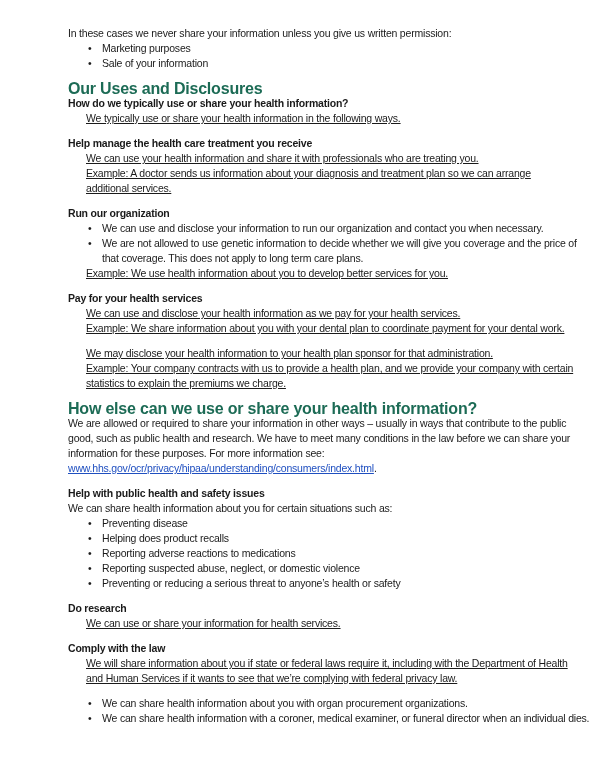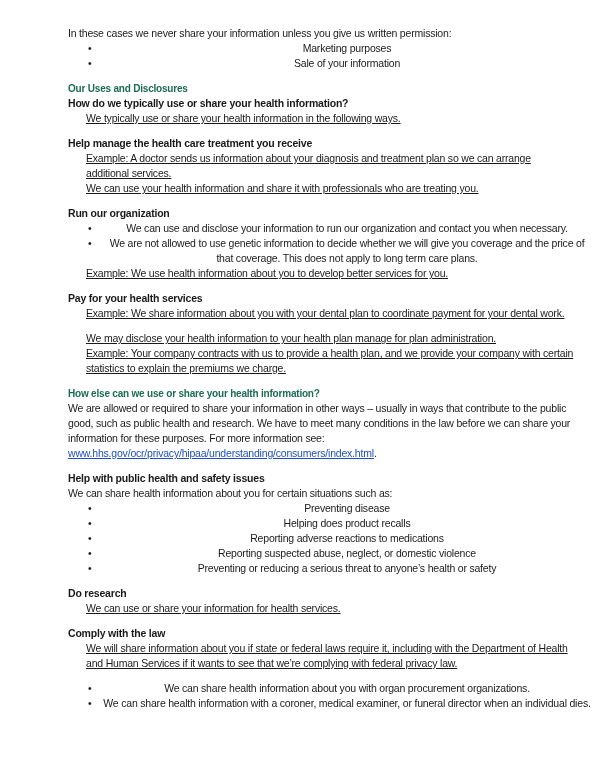--- a/index.html
+++ b/index.html
@@ -19,23 +19,23 @@
     overflow: hidden;
     font-family: "Liberation Sans", sans-serif;
     font-size: 10.5px;
     letter-spacing: -0.2px;
     line-height: 15px;
     color: var(--text);
   }
   .sec { margin-bottom: 10px; }
   .p  { margin: 0; }
   .pi { margin: 0 17px 0 18px; text-decoration: underline; }
-  .h2 { margin: 0; font-weight: 700; color: var(--heading-green); font-size: 10px; }
+  .h2 { margin: 0; font-weight: 700; color: var(--heading-green); font-size: 16px; }
   .h3 { margin: 0; font-weight: 700; }
-  ul.bullets { list-style: none; margin: 0 0 0 19px; padding: 0; text-align: center; }
+  ul.bullets { list-style: none; margin: 0 0 0 19px; padding: 0; }
   ul.bullets li { position: relative; padding-left: 15px; }
   ul.bullets li::before { content: "\2022"; position: absolute; left: 1px; top: 0; }
   a.doc-link { color: var(--link-blue); text-decoration: underline; cursor: pointer; }
 </style>
 </head>
 <body>
 
 <div class="page">
 
   <div class="sec">
@@ -47,40 +47,41 @@
   </div>
 
   <div class="sec">
     <p class="h2">Our Uses and Disclosures</p>
     <p class="h3">How do we typically use or share your health information?</p>
     <p class="pi">We typically use or share your health information in the following ways.</p>
   </div>
 
   <div class="sec">
     <p class="h3">Help manage the health care treatment you receive</p>
+    <p class="pi">We can use your health information and share it with professionals who are treating you.</p>
     <p class="pi">Example: A doctor sends us information about your diagnosis and treatment plan so we can arrange additional services.</p>
-    <p class="pi">We can use your health information and share it with professionals who are treating you.</p>
   </div>
 
   <div class="sec">
     <p class="h3">Run our organization</p>
     <ul class="bullets">
       <li>We can use and disclose your information to run our organization and contact you when necessary.</li>
       <li>We are not allowed to use genetic information to decide whether we will give you coverage and the price of that coverage. This does not apply to long term care plans.</li>
     </ul>
     <p class="pi">Example: We use health information about you to develop better services for you.</p>
   </div>
 
   <div class="sec">
     <p class="h3">Pay for your health services</p>
+    <p class="pi">We can use and disclose your health information as we pay for your health services.</p>
     <p class="pi">Example: We share information about you with your dental plan to coordinate payment for your dental work.</p>
   </div>
 
   <div class="sec">
-    <p class="pi">We may disclose your health information to your health plan manage for plan administration.</p>
+    <p class="pi">We may disclose your health information to your health plan sponsor for that administration.</p>
     <p class="pi">Example: Your company contracts with us to provide a health plan, and we provide your company with certain statistics to explain the premiums we charge.</p>
   </div>
 
   <div class="sec">
     <p class="h2">How else can we use or share your health information?</p>
     <p class="p">We are allowed or required to share your information in other ways – usually in ways that contribute to the public good, such as public health and research. We have to meet many conditions in the law before we can share your information for these purposes. For more information see:</p>
     <p class="p"><a class="doc-link">www.hhs.gov/ocr/privacy/hipaa/understanding/consumers/index.html</a><span>.</span></p>
   </div>
 
   <div class="sec">

